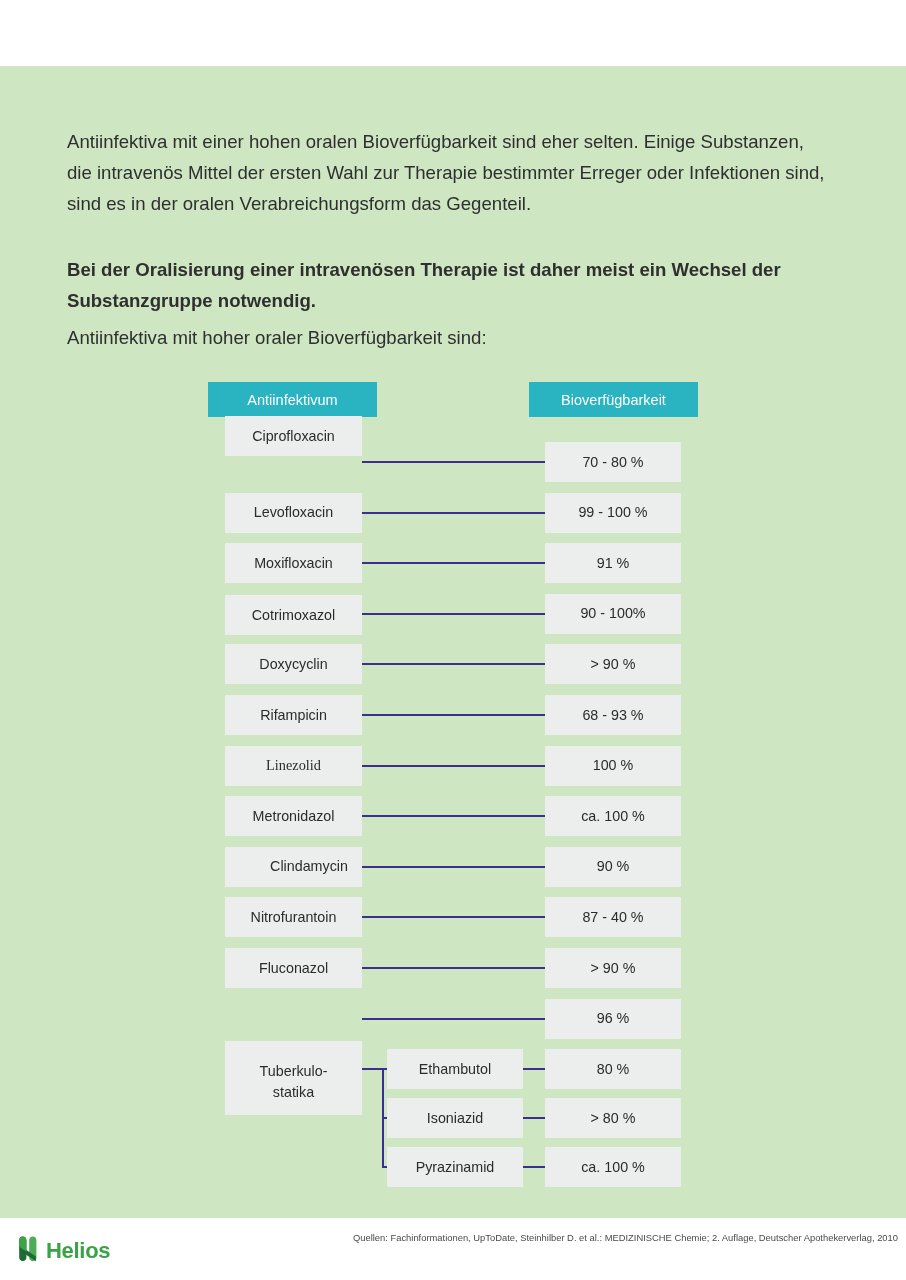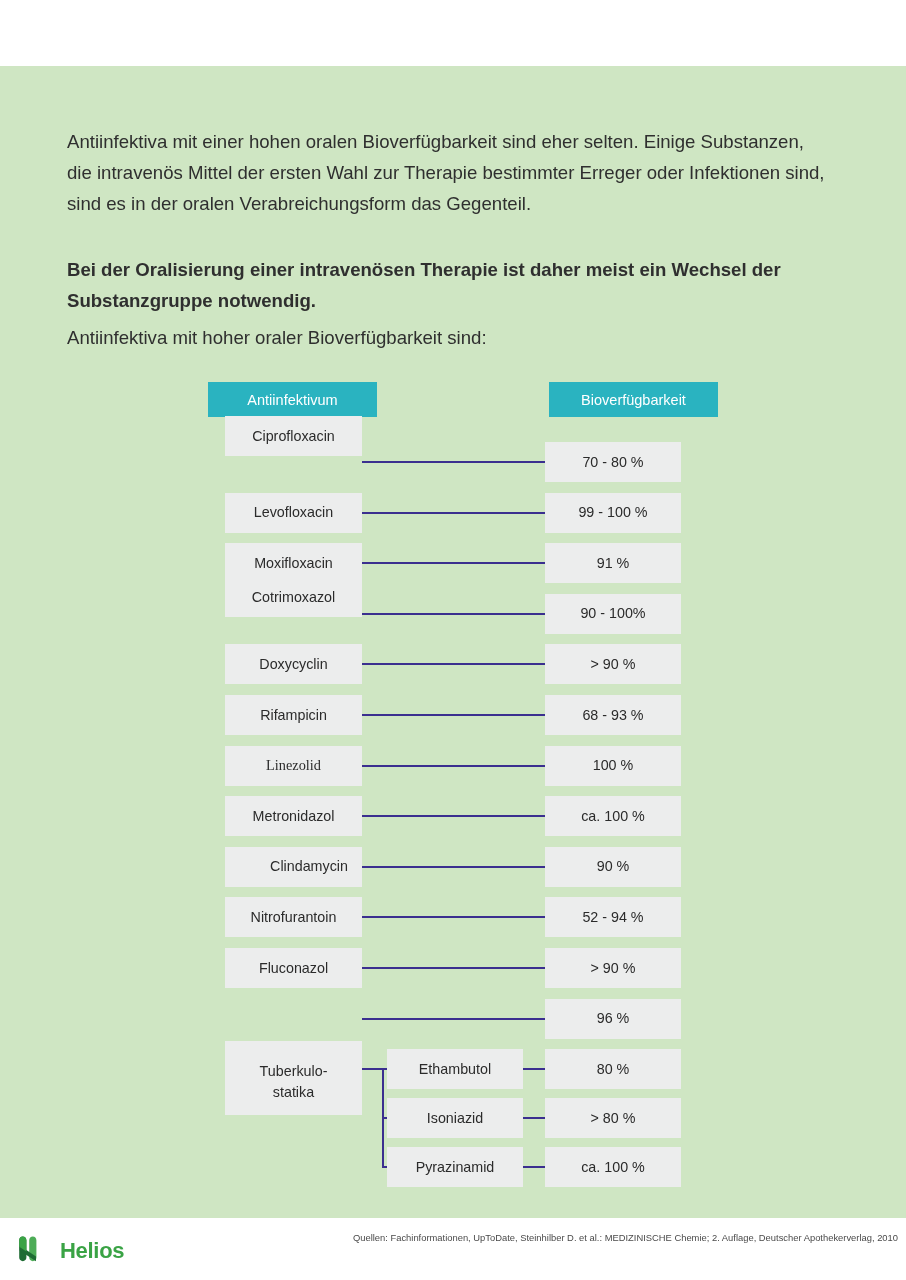--- a/index.html
+++ b/index.html
@@ -86,21 +86,21 @@
     position: absolute;
     height: 35px;
     background: #2ab3c0;
     display: flex;
     align-items: center;
     justify-content: center;
     color: #ffffff;
     font-size: 14.5px;
   }
   #head-substance { left: 208px; top: 382px; width: 169px; }
-  #head-bioav     { left: 529px; top: 382px; width: 169px; margin-left: 20px; }
+  #head-bioav     { left: 529px; top: 382px; width: 169px; }
 
   .cell {
     position: absolute;
     background: #eceded;
     display: flex;
     align-items: center;
     justify-content: center;
     text-align: center;
     font-size: 14.3px;
     color: #2b2b2b;
@@ -166,21 +166,21 @@
     font-size: 9.4px;
     line-height: 13.5px;
     color: #4a4a4a;
   }
   .logo {
     position: absolute;
     left: 16px;
     top: 1236px;
     display: flex;
     align-items: center;
-    gap: 20px;
+    gap: 6px;
   }
   .logo-wordmark {
     font-size: 22px;
     font-weight: bold;
     color: #3aa345;
     letter-spacing: -0.3px;
   }
 </style>
 </head>
 <body>
@@ -218,21 +218,21 @@
         <div class="cell value" style="top: 492.6px;">
           <span>99 - 100 %</span>
         </div>
         <div class="cell name" style="top: 543.2px;">
           <span>Moxifloxacin</span>
         </div>
         <div class="connector main" style="top: 562.2px; background: rgb(59, 47, 143);"></div>
         <div class="cell value" style="top: 543.2px;">
           <span>91 %</span>
         </div>
-        <div class="cell name" style="top: 577px;">
+        <div class="cell name" style="top: 595px;">
           <span>Cotrimoxazol</span>
         </div>
         <div class="connector main" style="top: 612.8px; background: rgb(59, 47, 143);"></div>
         <div class="cell value" style="top: 593.8px;">
           <span>90 - 100%</span>
         </div>
         <div class="cell name" style="top: 644.4px;">
           <span>Doxycyclin</span>
         </div>
         <div class="connector main" style="top: 663.4px; background: rgb(59, 47, 143);"></div>
@@ -265,21 +265,21 @@
         </div>
         <div class="connector main" style="top: 865.8px; background: rgb(59, 47, 143);"></div>
         <div class="cell value" style="top: 846.8px;">
           <span>90 %</span>
         </div>
         <div class="cell name" style="top: 897.4px;">
           <span>Nitrofurantoin</span>
         </div>
         <div class="connector main" style="top: 916.4px; background: rgb(59, 47, 143);"></div>
         <div class="cell value" style="top: 897.4px;">
-          <span>52 - 94 %</span>
+          <span>87 - 40 %</span>
         </div>
         <div class="cell name" style="top: 948px;">
           <span>Fluconazol</span>
         </div>
         <div class="connector main" style="top: 967px; background: rgb(59, 47, 143);"></div>
         <div class="cell value" style="top: 948px;">
           <span>&gt; 90 %</span>
         </div>
         <div class="cell name" style="top: 998.6px; margin-top: 42px;">
           <span>Voriconazol</span>

